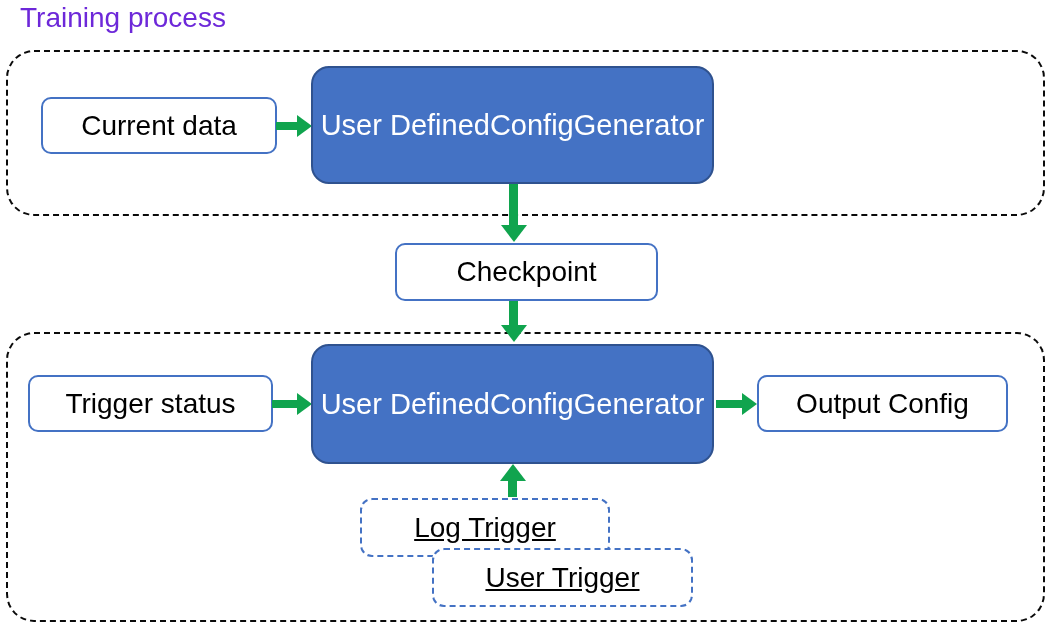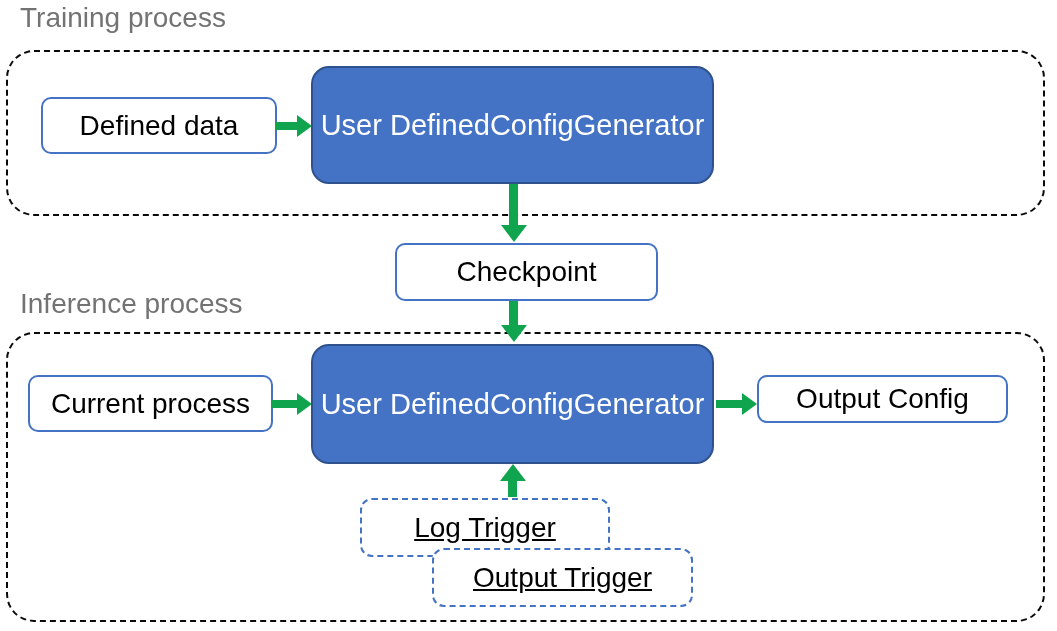--- a/index.html
+++ b/index.html
@@ -14,21 +14,21 @@
     position:relative;
     width:1057px;height:631px;
     background:#ffffff;
     overflow:hidden;
   }
   .abs{position:absolute;box-sizing:border-box;}
 
   .section-label{
     font-size:28px;
     line-height:32px;
-    color:#737373;
+    color:#6d28d9;
     white-space:nowrap;
   }
   .dashed-container{
     border:2.5px dashed #0a0a0a;
     border-radius:28px;
     background:transparent;
   }
   .light-box{
     background:#ffffff;
     border:2px solid var(--blue-fill);
@@ -68,21 +68,21 @@
 </style>
 </head>
 <body>
 
 <div class="canvas">
 
   <div class="abs section-label" style="left:20px;top:2px;">Training process</div>
 
   <div class="abs dashed-container" style="left:6px;top:50px;width:1039px;height:166px;"></div>
 
-  <div class="abs light-box" style="left:41px;top:97px;width:236px;height:57px;">Defined data</div>
+  <div class="abs light-box" style="left:41px;top:97px;width:236px;height:57px;">Current data</div>
 
   <div class="abs h-arrow" style="left:276px;top:115px;width:36px;height:22px;">
     <div class="shaft"></div>
     <div class="head"></div>
   </div>
 
   <div class="abs blue-box" style="left:311px;top:66px;width:403px;height:118px;">
     <div>User Defined</div>
     <div>ConfigGenerator</div>
   </div>
@@ -92,45 +92,44 @@
     <div class="head"></div>
   </div>
 
   <div class="abs light-box" style="left:395px;top:243px;width:263px;height:58px;">Checkpoint</div>
 
   <div class="abs v-arrow down" style="left:500px;top:301px;width:27px;height:41px;z-index:3;">
     <div class="shaft"></div>
     <div class="head"></div>
   </div>
 
-  <div class="abs section-label" style="left:20px;top:288px;">Inference process</div>
 
   <div class="abs dashed-container" style="left:6px;top:332px;width:1039px;height:290px;"></div>
 
-  <div class="abs light-box" style="left:28px;top:375px;width:245px;height:57px;">Current process</div>
+  <div class="abs light-box" style="left:28px;top:375px;width:245px;height:57px;">Trigger status</div>
 
   <div class="abs h-arrow" style="left:272px;top:393px;width:40px;height:22px;">
     <div class="shaft"></div>
     <div class="head"></div>
   </div>
 
   <div class="abs blue-box" style="left:311px;top:344px;width:403px;height:120px;">
     <div>User Defined</div>
     <div>ConfigGenerator</div>
   </div>
 
   <div class="abs h-arrow" style="left:716px;top:393px;width:41px;height:22px;">
     <div class="shaft"></div>
     <div class="head"></div>
   </div>
 
-  <div class="abs light-box" style="left:757px;top:375px;width:251px;height:48px;text-align:center;">Output Config</div>
+  <div class="abs light-box" style="left:757px;top:375px;width:251px;height:57px;text-align:center;">Output Config</div>
 
   <div class="abs v-arrow up" style="left:499px;top:464px;width:27px;height:33px;">
     <div class="head"></div>
     <div class="shaft"></div>
   </div>
 
   <div class="abs trigger-box" style="left:360px;top:498px;width:250px;height:59px;z-index:1;">Log Trigger</div>
 
-  <div class="abs trigger-box" style="left:432px;top:548px;width:261px;height:59px;z-index:2;">Output Trigger</div>
+  <div class="abs trigger-box" style="left:432px;top:548px;width:261px;height:59px;z-index:2;">User Trigger</div>
 
 </div>
 
 </body></html>

